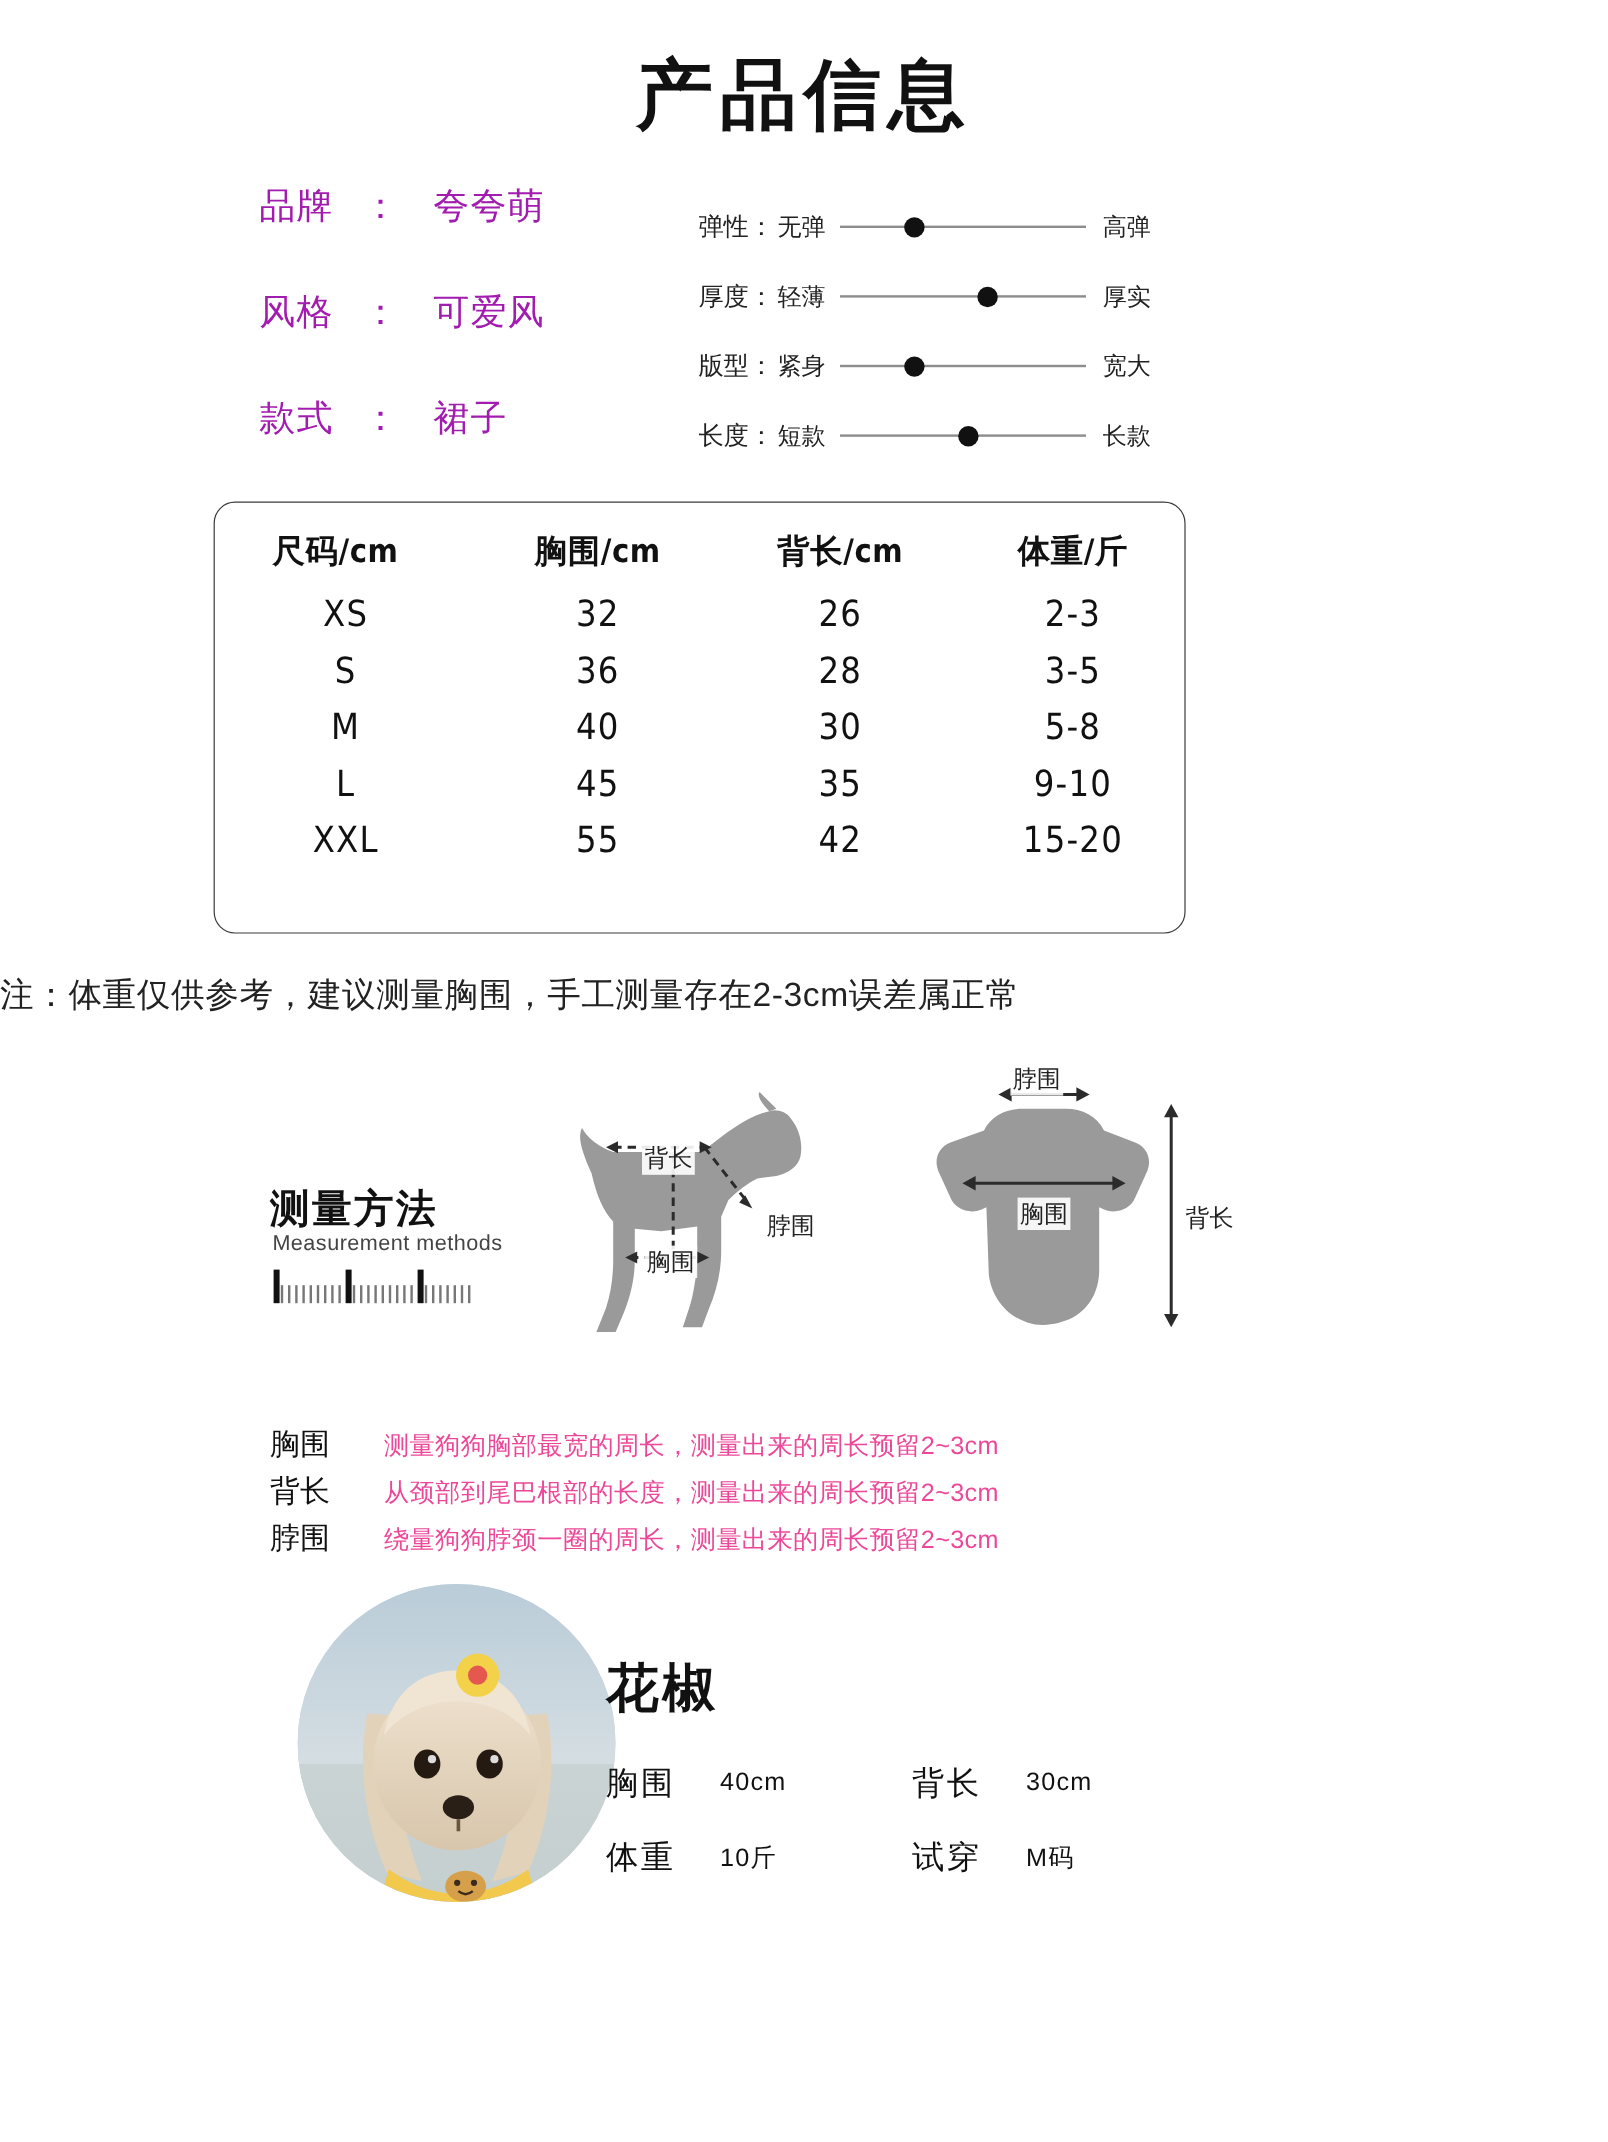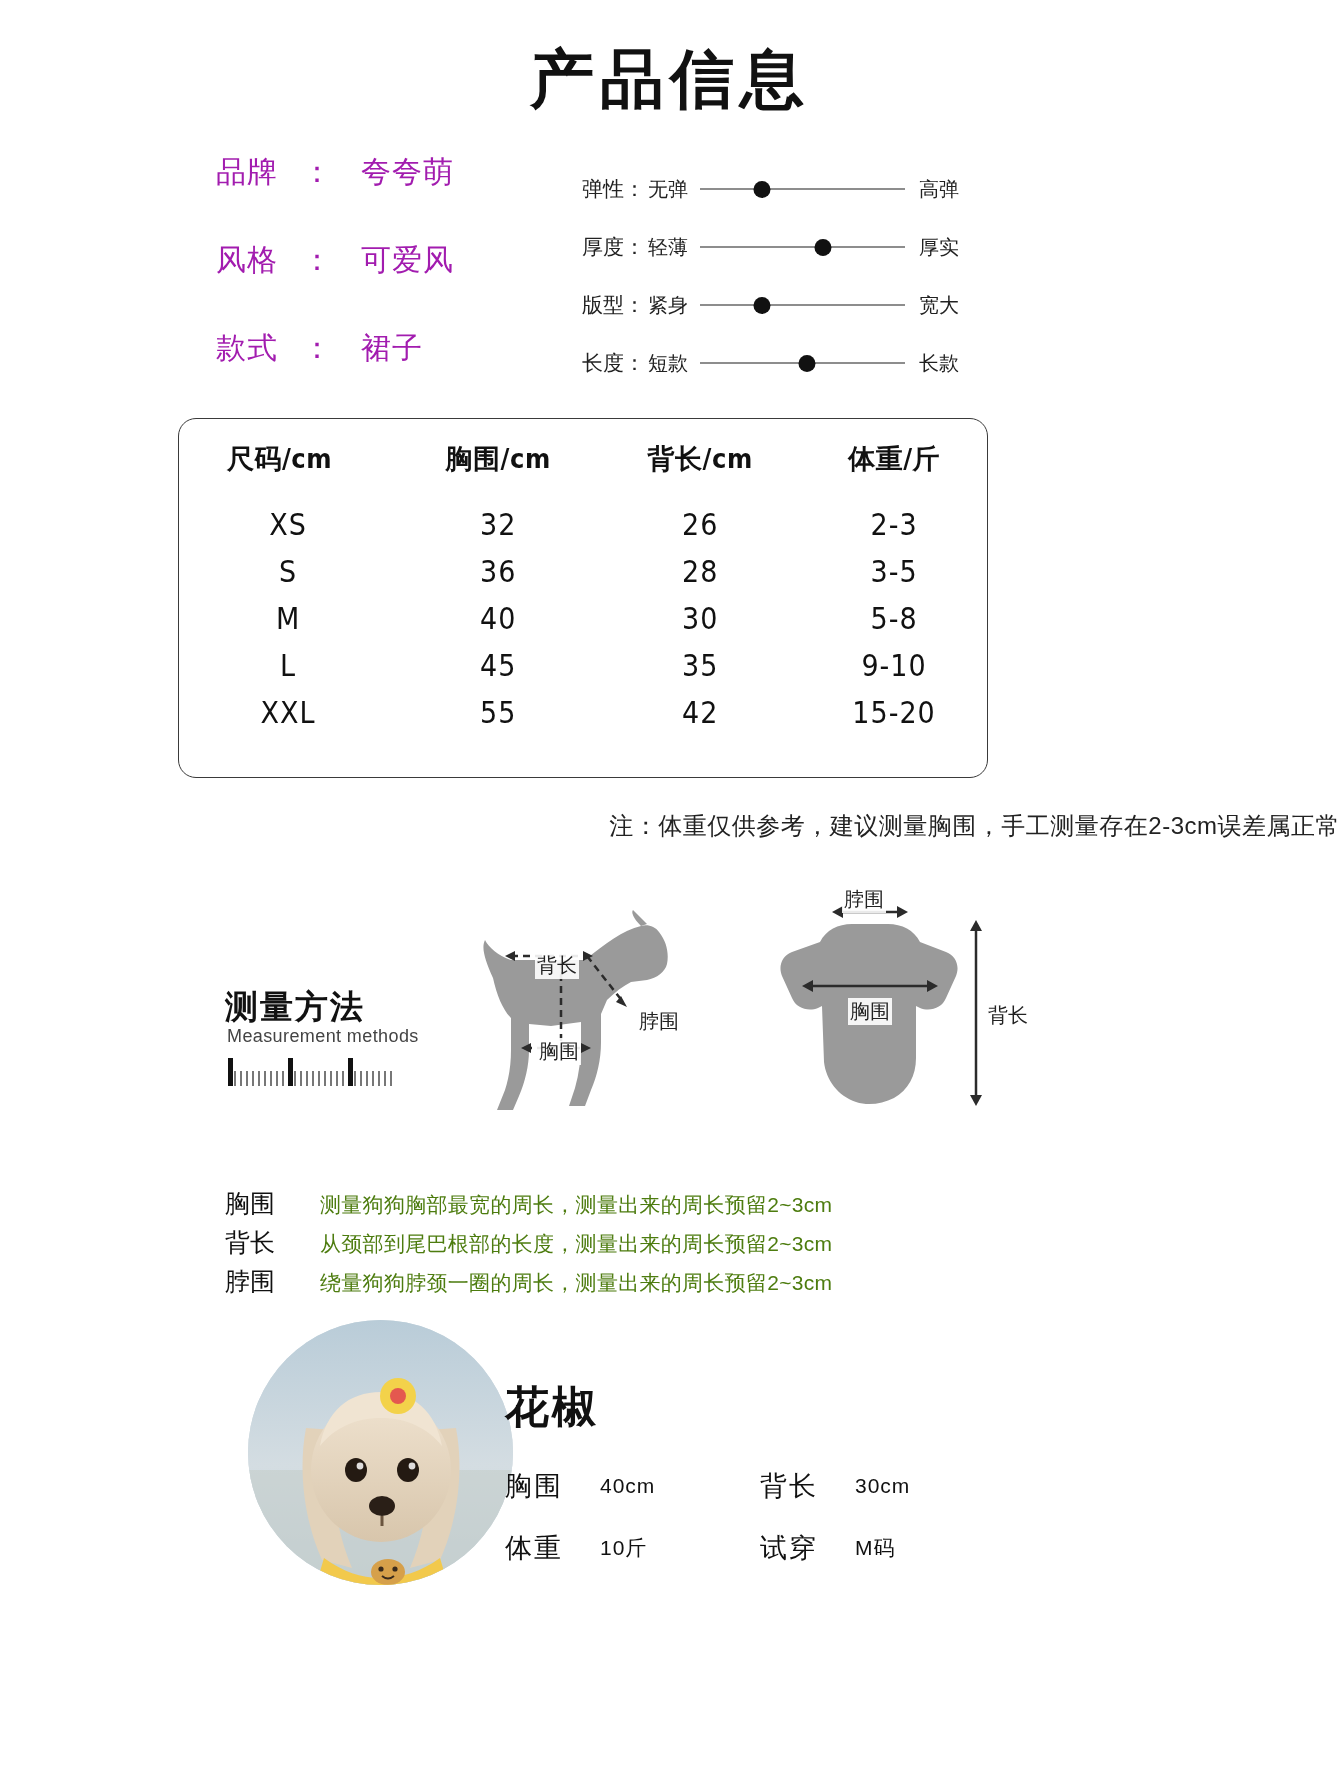--- a/index.html
+++ b/index.html
@@ -113,34 +113,34 @@
     letter-spacing: 0.5px;
     text-align: center;
     font-weight: bold;
   }
   .st-row > div {
     font-size: 30px;
     color: #111;
     text-align: center;
     letter-spacing: 1px;
   }
-  .st-row { height: 47px; align-items: flex-end; }
+  .st-row { height: 47px; align-items: flex-start; }
   .c0 { width: 27%; }
   .c1 { width: 25%; }
   .c2 { width: 25%; }
   .c3 { width: 23%; }
   .st-head .c0 { text-align: left; padding-left: 48px; }
   .st-body { margin-top: 18px; }
 
   
   .note {
     position: absolute;
     top: 810px; left: 0; width: 1340px;
-    text-align: right;
-    font-size: 24px;
+    text-align: left;
+    font-size: 28px;
     color: #222;
     letter-spacing: 0.5px;
   }
 
   
   .mm-title {
     position: absolute;
     top: 985px; left: 225px;
     font-size: 33px;
     font-weight: 800;
@@ -187,21 +187,21 @@
     align-items: baseline;
     height: 39px;
     font-size: 22px;
     color: #222;
   }
   .desc-key {
     width: 95px;
     font-size: 25px;
     color: #111;
   }
-  .desc-text { font-size: 21px; color: #4d7c0f; letter-spacing: 0.3px; margin-top: 31px; }
+  .desc-text { font-size: 21px; color: #ec4899; letter-spacing: 0.3px; margin-top: 31px; }
 
   
   .pet-photo {
     position: absolute;
     top: 1320px; left: 248px;
     width: 265px; height: 265px;
     border-radius: 50%;
     overflow: hidden;
     background: #cdd8df;
   }

